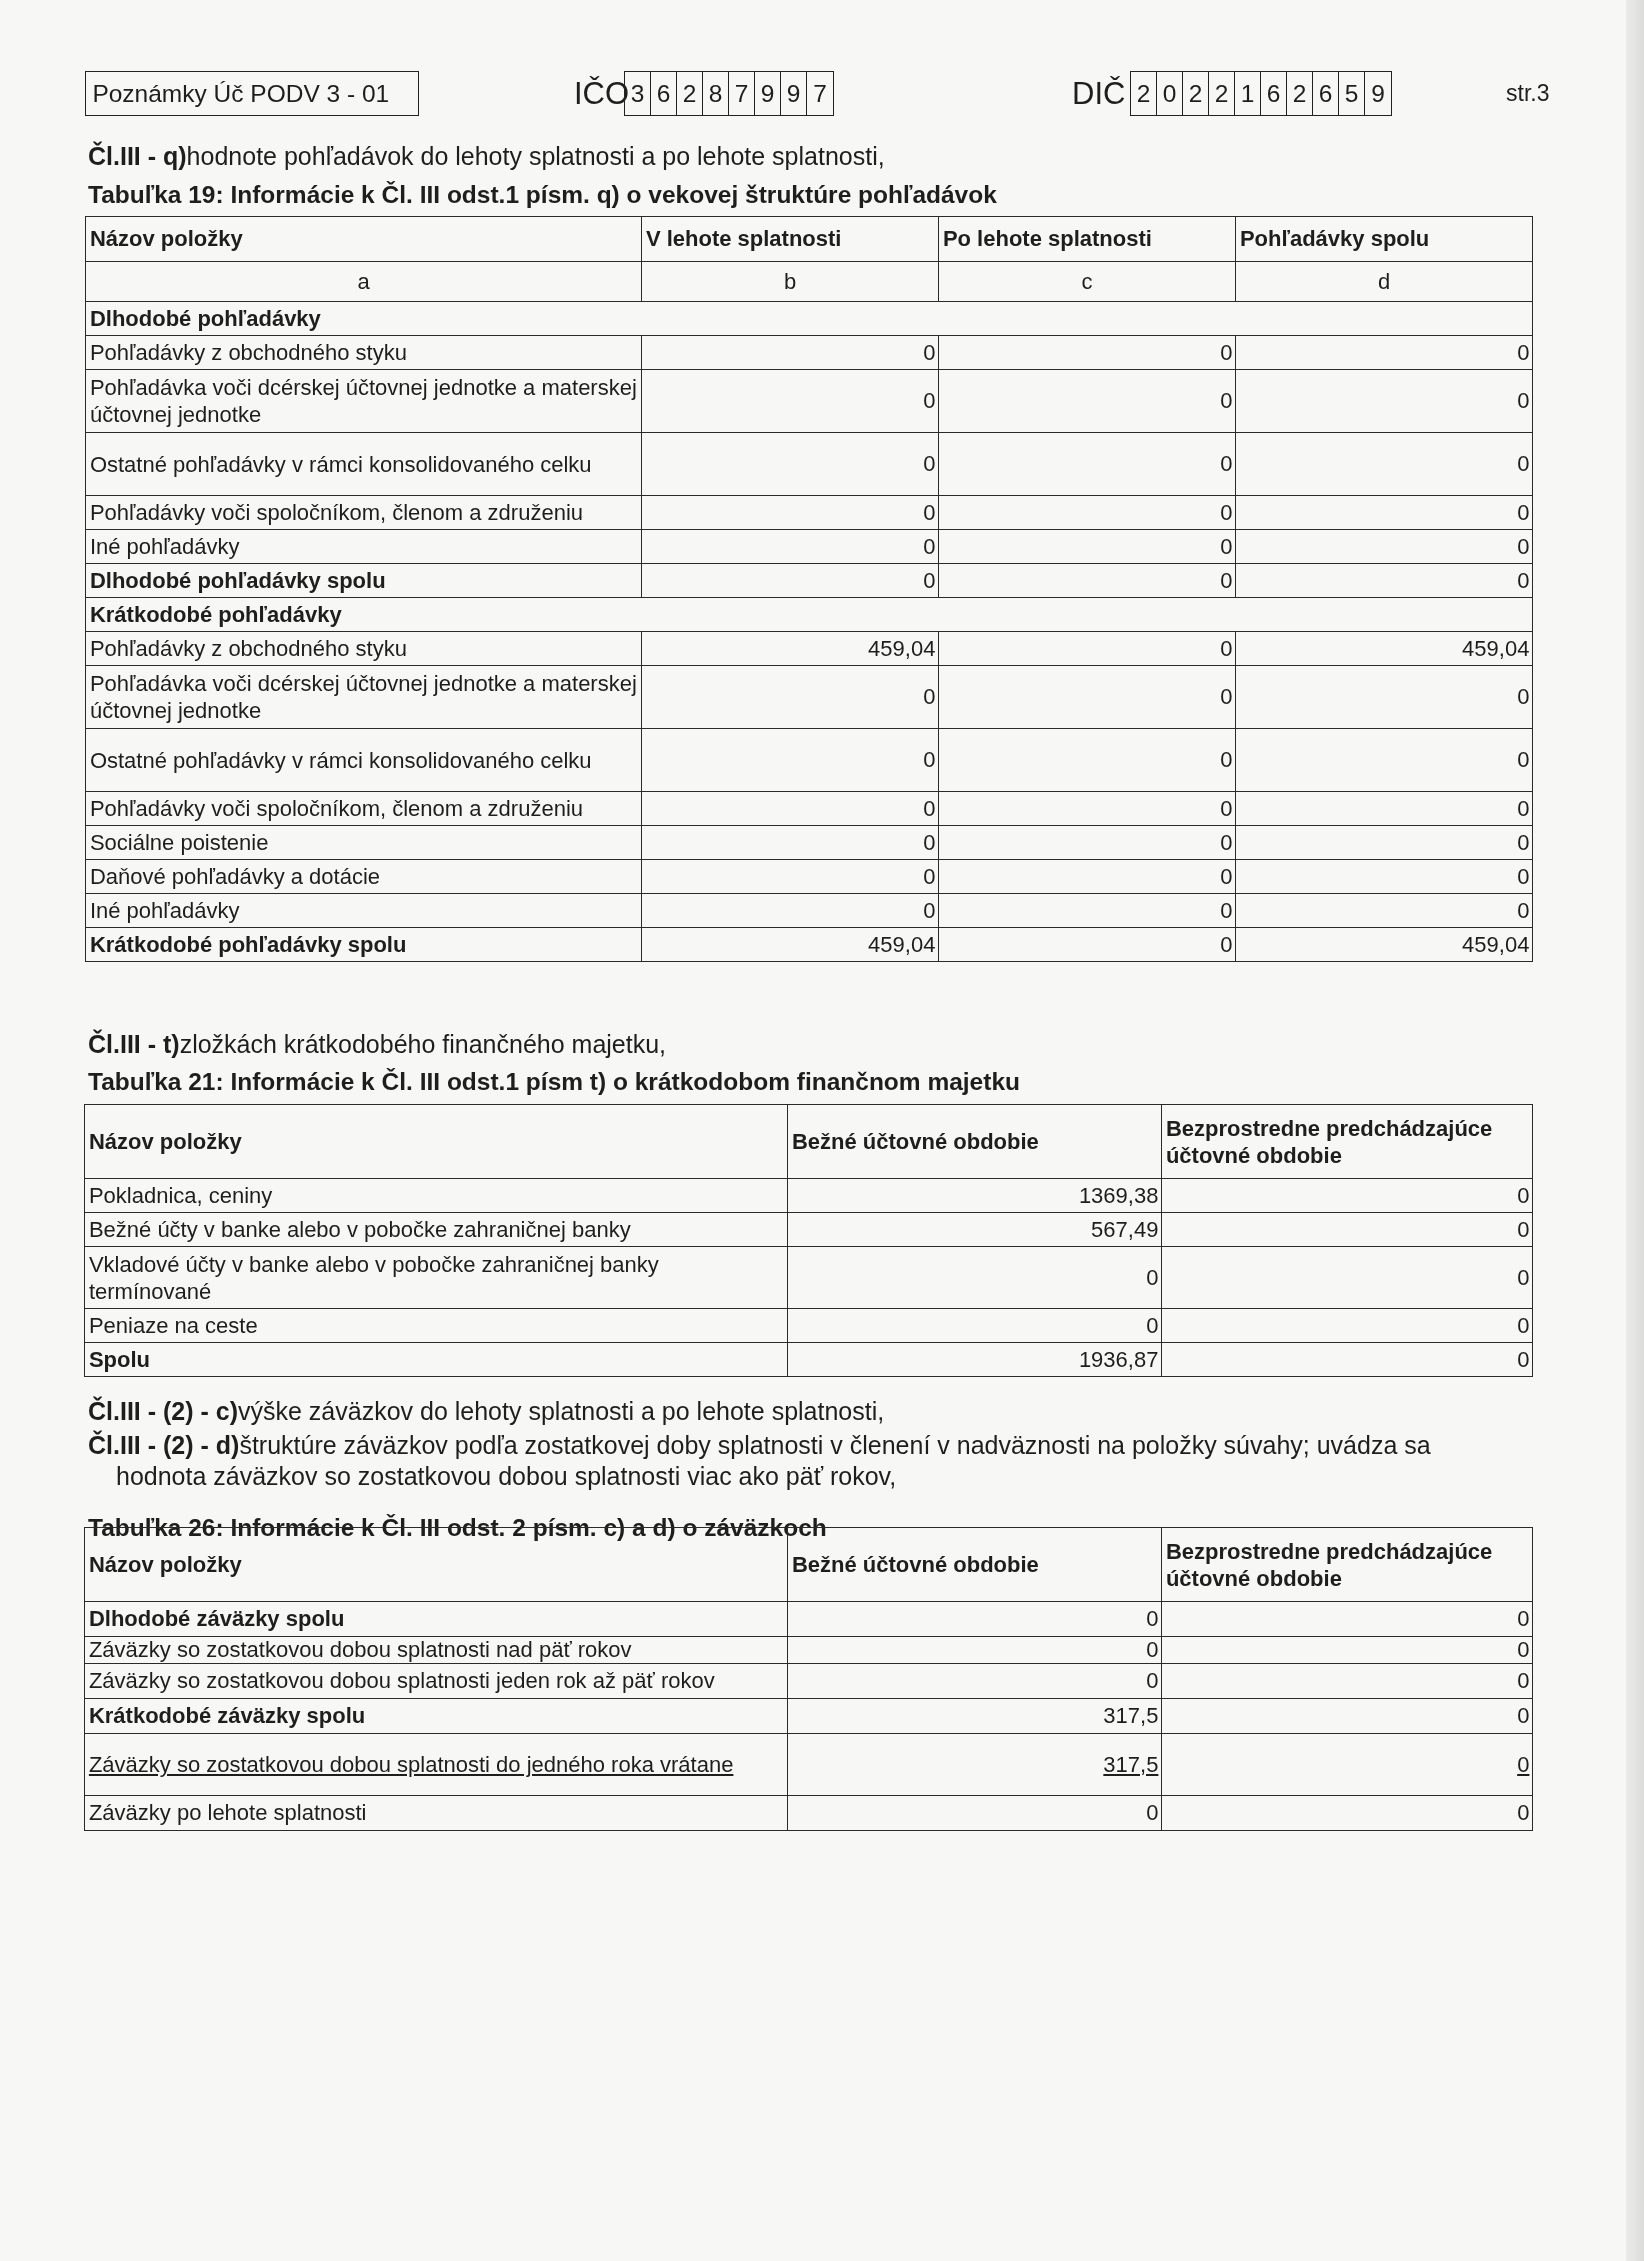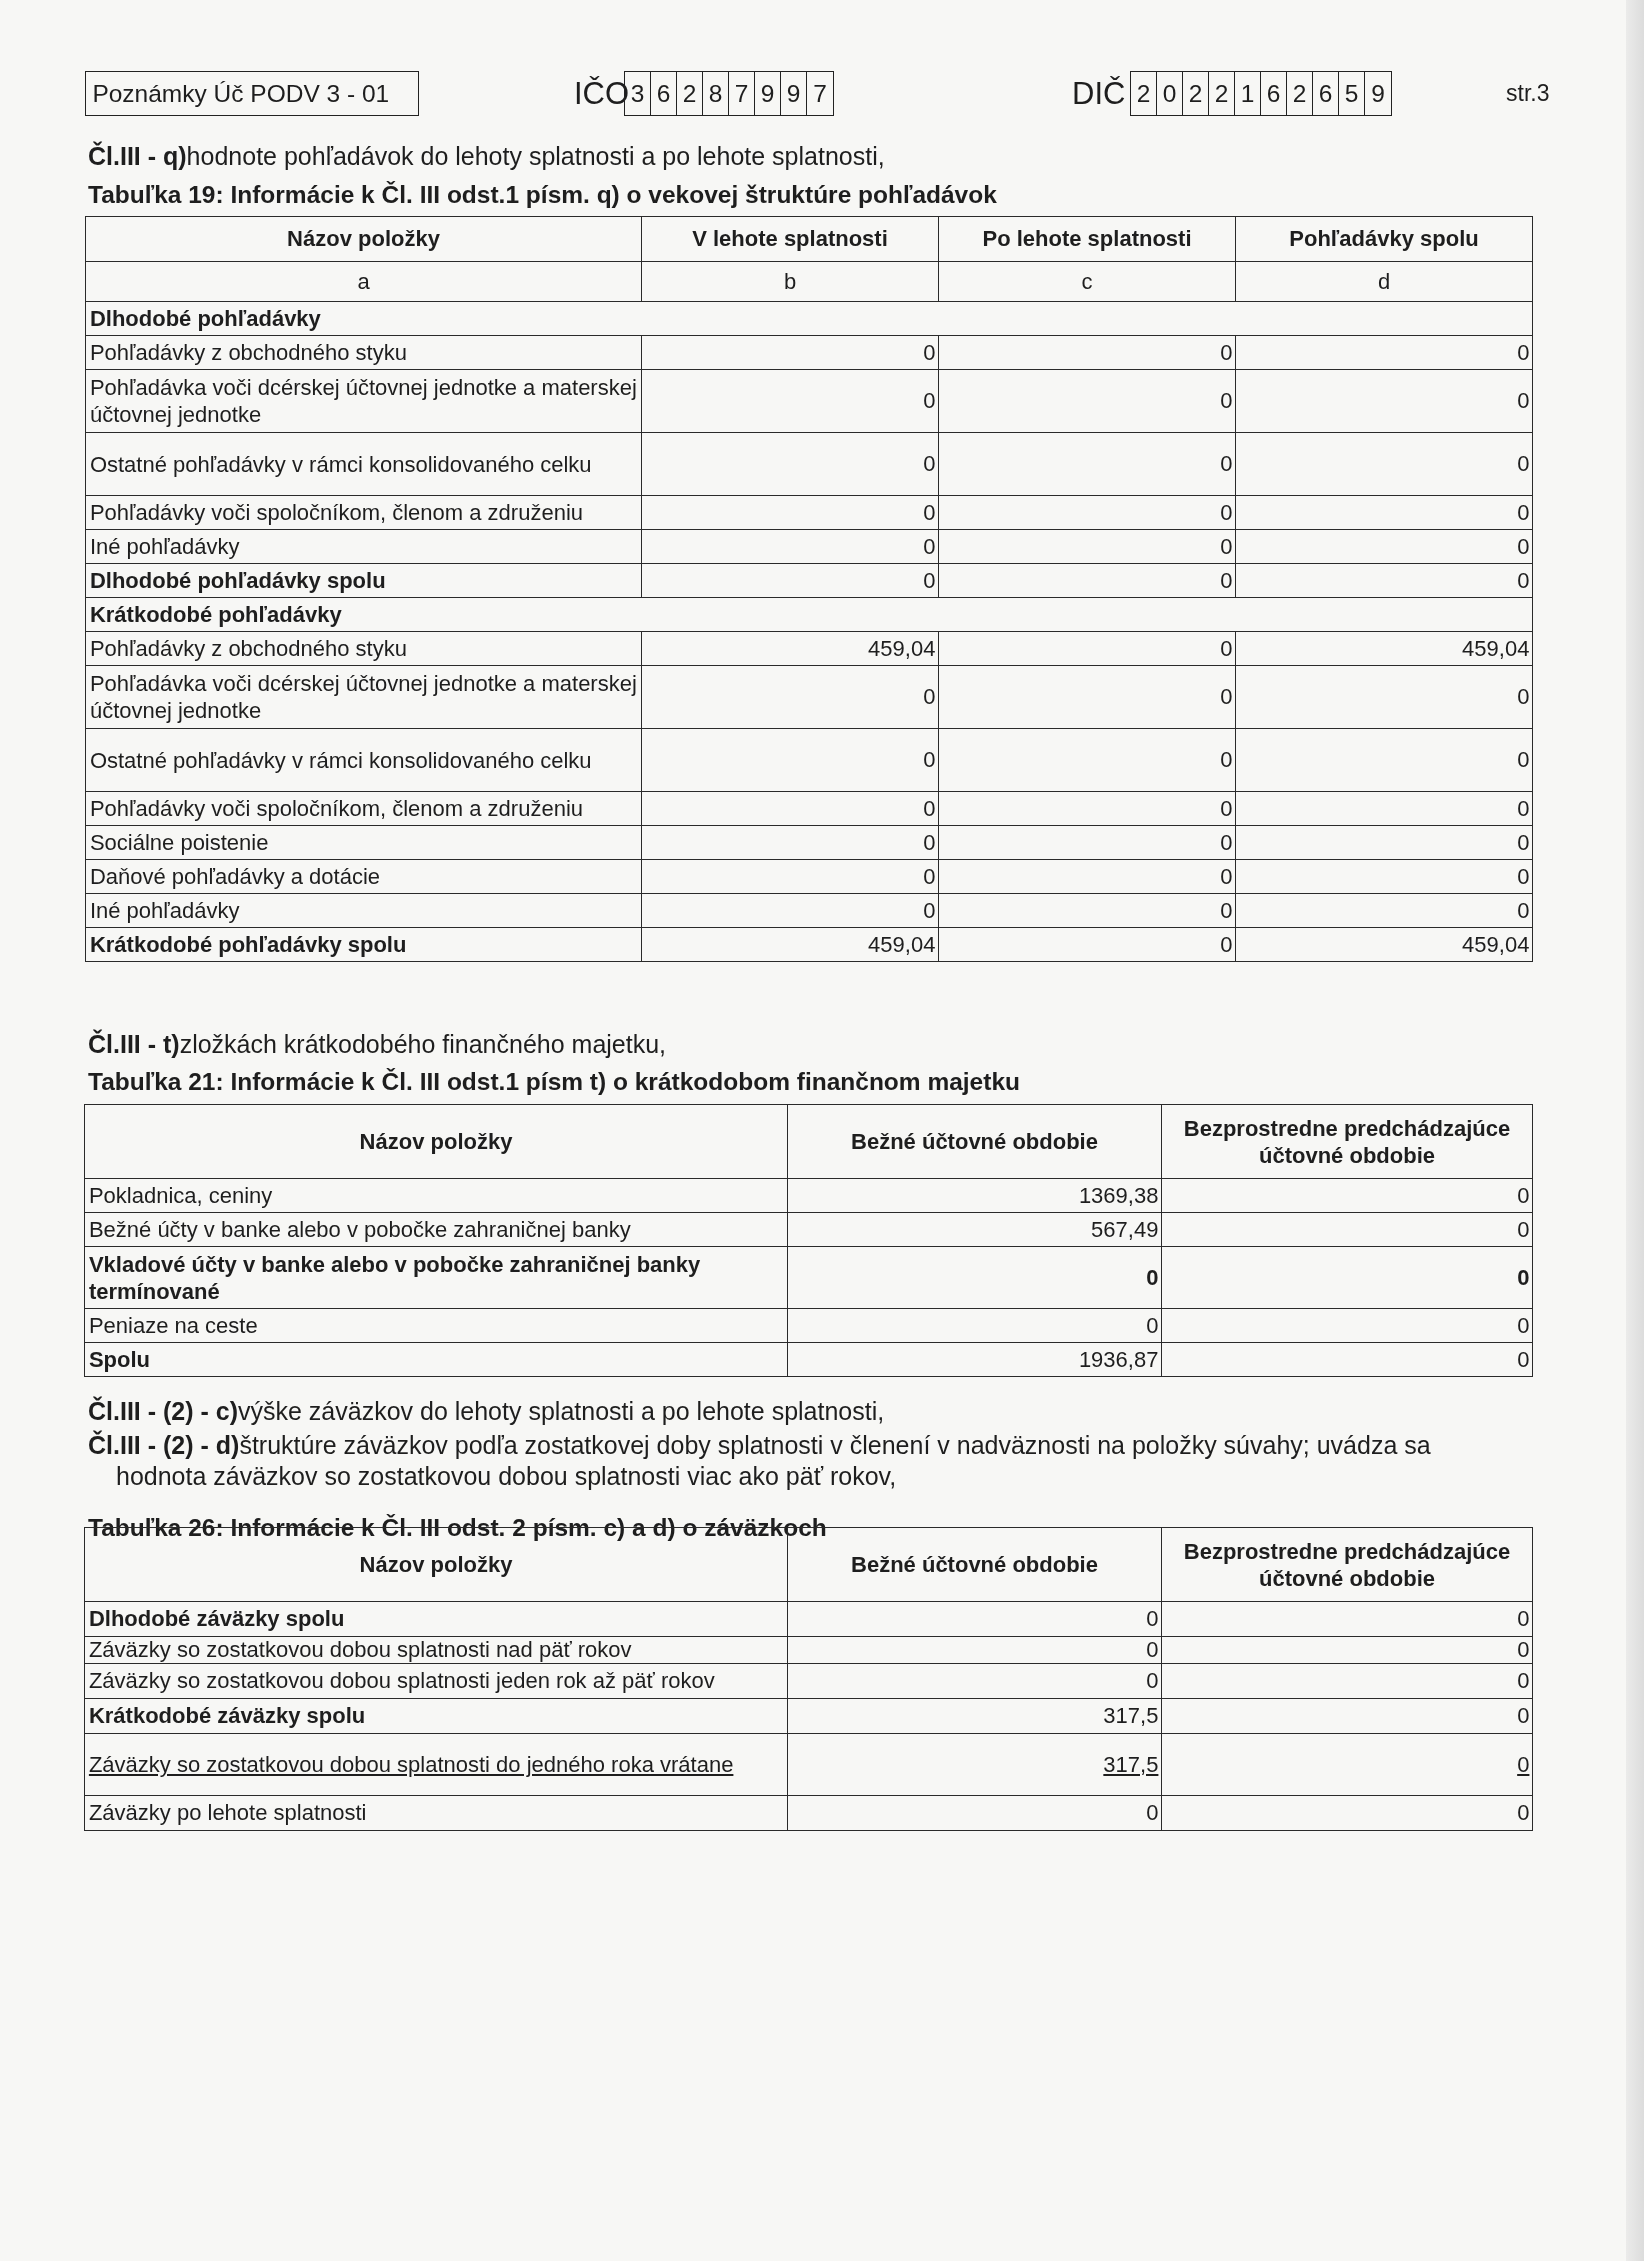--- a/index.html
+++ b/index.html
@@ -14,21 +14,21 @@
   .page-no { position: absolute; left: 1506px; top: 72px; font-size: 23px; line-height: 43px; }
 
   
   .caption { position: absolute; left: 88px; font-size: 25px; white-space: nowrap; }
   .caption b { font-weight: bold; }
   .tbl-title { position: absolute; left: 88px; font-size: 24.5px; font-weight: bold; white-space: nowrap; }
 
   
   table { position: absolute; border-collapse: collapse; table-layout: fixed; }
   td, th { border: 1.3px solid #2a2a2a; font-size: 22px; padding: 0 3.9px; vertical-align: middle; overflow: hidden; }
-  th { font-weight: bold; text-align: center; }
+  th { font-weight: bold; text-align: left; }
   td.num { text-align: right; padding-right: 2.6px; }
   td.center { text-align: center; }
   td.bold { font-weight: bold; }
   .tight { line-height: 27px; }
 </style>
 </head>
 <body>
 
 <div class="page-edge"></div>
 
@@ -199,21 +199,21 @@
       <tr style="height: 34px;">
         <td class="">Pokladnica, ceniny</td>
         <td class="num">1369,38</td>
         <td class="num">0</td>
       </tr>
       <tr style="height: 34px;">
         <td class="">Bežné účty v banke alebo v pobočke zahraničnej banky</td>
         <td class="num">567,49</td>
         <td class="num">0</td>
       </tr>
-      <tr style="height: 62px; font-weight: bold;">
+      <tr style="height: 62px;">
         <td class="tight">Vkladové účty v banke alebo v pobočke zahraničnej banky termínované</td>
         <td class="num">0</td>
         <td class="num">0</td>
       </tr>
       <tr style="height: 34px;">
         <td class="">Peniaze na ceste</td>
         <td class="num">0</td>
         <td class="num">0</td>
       </tr>
       <tr style="height: 34px;">

